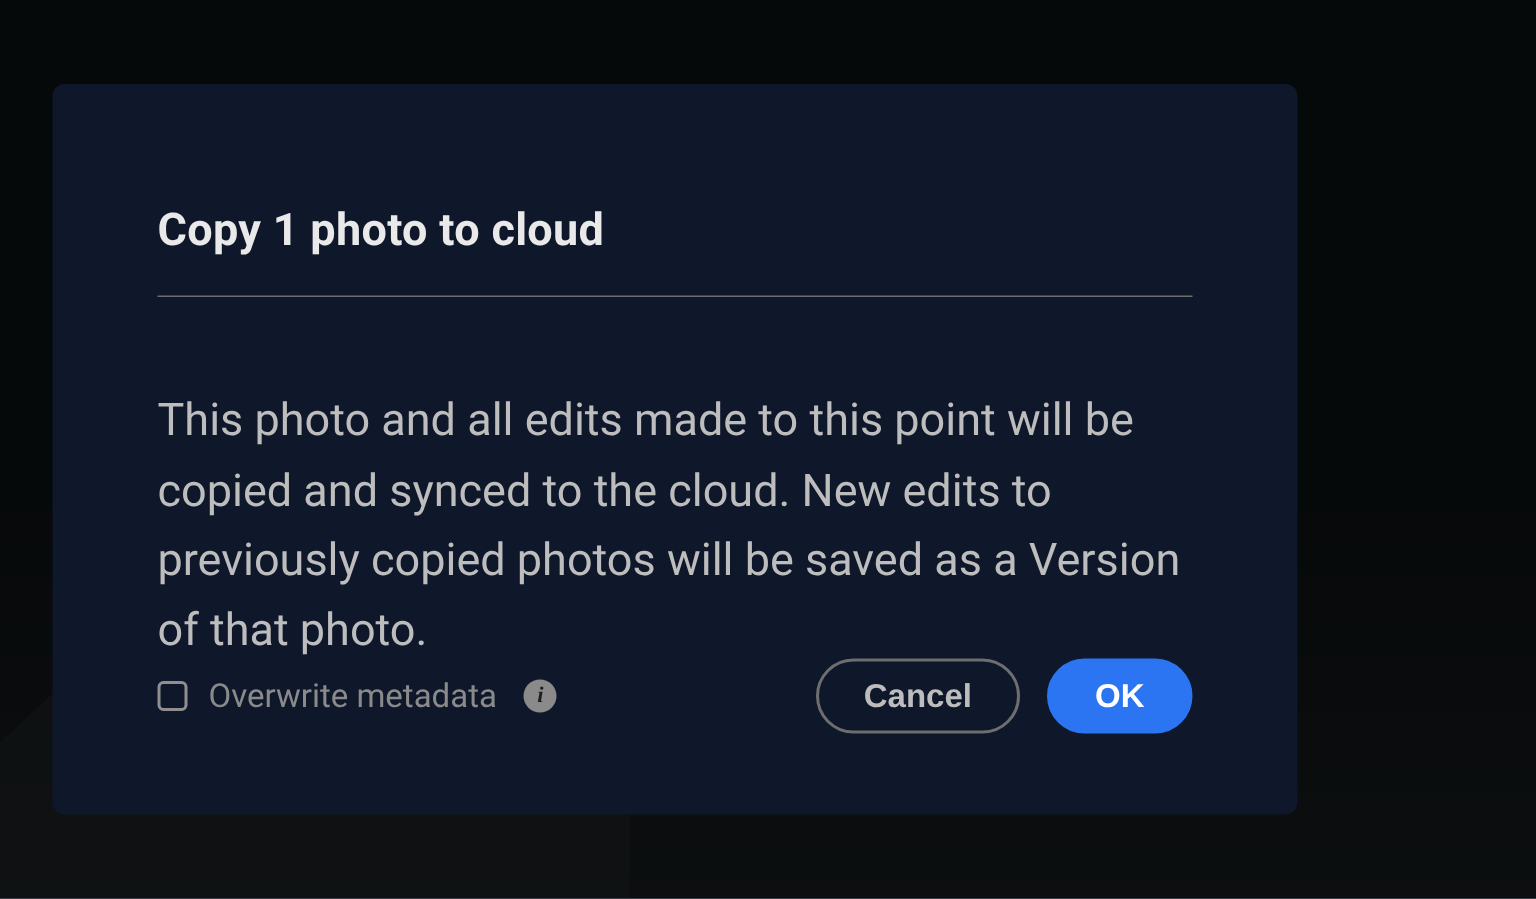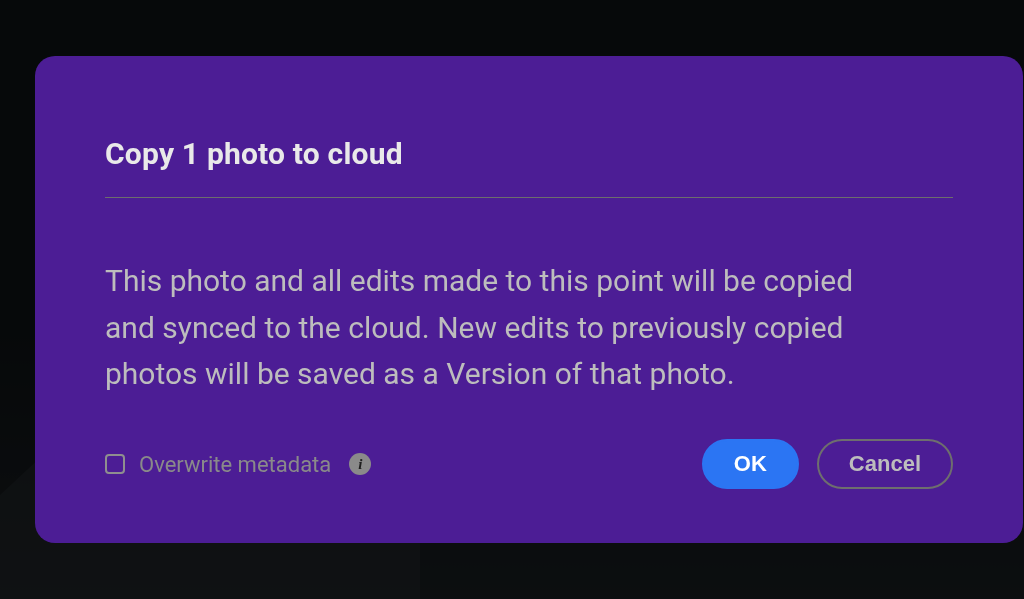--- a/index.html
+++ b/index.html
@@ -16,23 +16,23 @@
     }
     .bg-tri {
       position:absolute; left:0; bottom:0; width: 420px; height: 260px;
       background: #7a8a94;
       clip-path: polygon(0 60%, 40% 0, 80% 40%, 100% 30%, 100% 100%, 0 100%);
       opacity: .5;
     }
     .dialog {
       position: absolute;
       left: 35px; top: 56px;
-      width: 988px; height: 487px;
-      background: #4c1d95;
-      border-radius: 20px;
+      width: 830px; height: 487px;
+      background: #0f172a;
+      border-radius: 8px;
       padding: 80px 70px 0 70px;
       color: #bdbdbd;
     }
     .dlg-title {
       color: #e9e9e9;
       font-size: 30px;
       font-weight: 700;
       letter-spacing: 0.2px;
       padding-bottom: 26px;
     }
@@ -89,17 +89,17 @@
   <p class="dlg-body">This photo and all edits made to this point will be copied and synced to the cloud. New edits to previously copied photos will be saved as a Version of that photo.</p>
 
   <div class="dlg-footer">
     <label class="checkbox-wrap">
       <span class="chk"></span>
       <span class="chk-label">Overwrite metadata</span>
       <span class="info-icon">i</span>
     </label>
 
     <div class="btn-row">
+      <button class="btn btn-cancel">Cancel</button>
       <button class="btn btn-ok">OK</button>
-      <button class="btn btn-cancel">Cancel</button>
     </div>
   </div>
 </div>
 
 </body></html>

